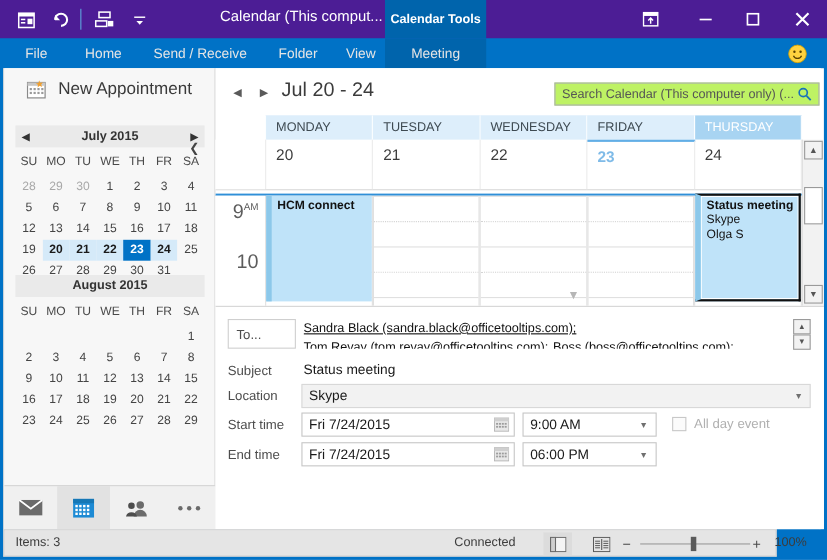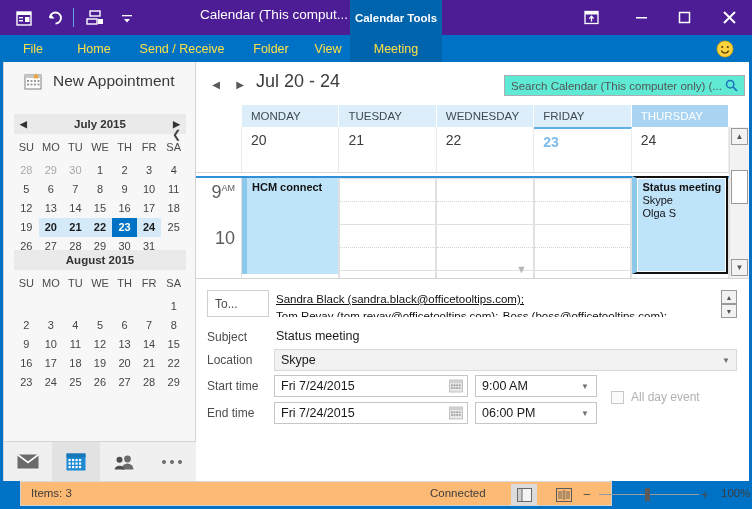--- a/index.html
+++ b/index.html
@@ -56,21 +56,21 @@
 
   
   .ribbonrow {
     position: absolute; left: 0; top: 35px;
     width: 752px; height: 27px;
     background: #0072c6;
   }
   .rtab {
     position: absolute; top: 0; height: 27px;
     display: flex; align-items: center; justify-content: center;
-    color: #fde047; font-size: 12.5px;
+    color: #e5e5e5; font-size: 12.5px;
     white-space: nowrap;
   }
   .rtab.active {
     background: #0064ac;
   }
   .tellme {
     position: absolute; left: 446px; top: 0; height: 27px;
     display: flex; align-items: center;
     color: #cfe5f5; font-size: 12px; margin-top: 28px;
   }
@@ -174,21 +174,21 @@
     color: #5a5a5a; font-size: 10px;
   }
   .daterange {
     position: absolute; left: 60px; top: 9px;
     font-size: 18px; color: #3c3c3c;
   }
   .searchbox {
     position: absolute; left: 308px; top: 13px;
     width: 241px; height: 21px;
     border: 1px solid #abadb3;
-    background: #5eead4;
+    background: #bef264;
     display: flex; align-items: center;
   }
   .searchbox .txt {
     flex: 1; margin-left: 6px;
     font-size: 11.5px; color: #555;
     white-space: nowrap; overflow: hidden;
   }
   .searchbox .mag { margin-right: 6px; display:flex; }
 
   
@@ -395,35 +395,35 @@
     width: 122px; height: 22px;
     background: #ffffff;
     border: 1px solid #c6c6c6;
     display: flex; align-items: center;
   }
   .timefield .v { margin-left: 6px; font-size: 12.5px; color: #1a1a1a; }
   .timefield .ddn { position:absolute; right: 7px; font-size: 8px; color: #707070; }
 
   .alldaybox {
     position: absolute; left: 415px; top: 99px;
-    display: flex; align-items: center; margin-top: 12px;
+    display: flex; align-items: center;
   }
   .alldaybox .box {
     width: 13px; height: 13px;
     border: 1px solid #c8c8c8; background: #fbfbfb;
   }
   .alldaybox .lb {
     margin-left: 7px; font-size: 12px; color: #b0b0b0;
   }
 
   
   .statusbar {
-    position: absolute; left: 20px; top: 481px;
-    width: 592px; height: 25px;
-    background: #fdba74;
+    position: absolute; left: 3px; top: 481px;
+    width: 703px; height: 25px;
+    background: #e5e5e5;
     border: 1px solid #d2d2d2;
     border-top: 1px solid #d8d8d8;
   }
   .sb-items {
     position: absolute; left: 10px; top: 5px;
     font-size: 11.5px; color: #3c3c3c;
   }
   .sb-connected {
     position: absolute; left: 409px; top: 5px;
     font-size: 11.5px; color: #3c3c3c;

